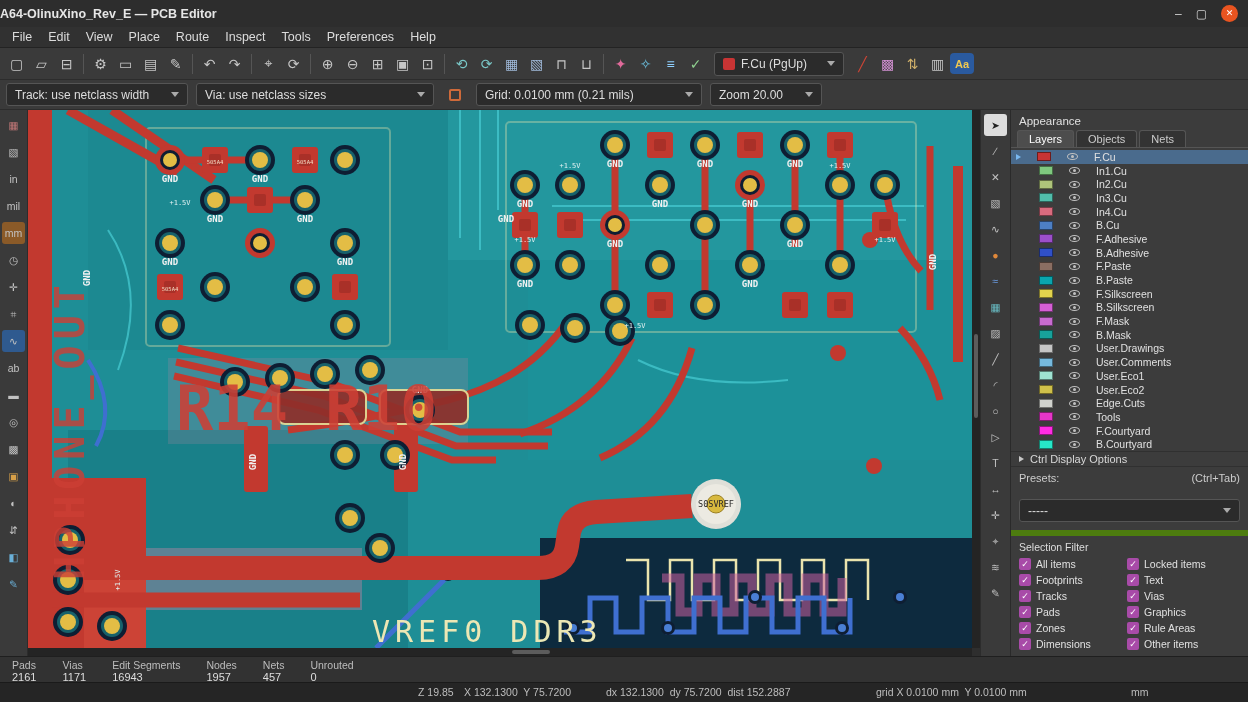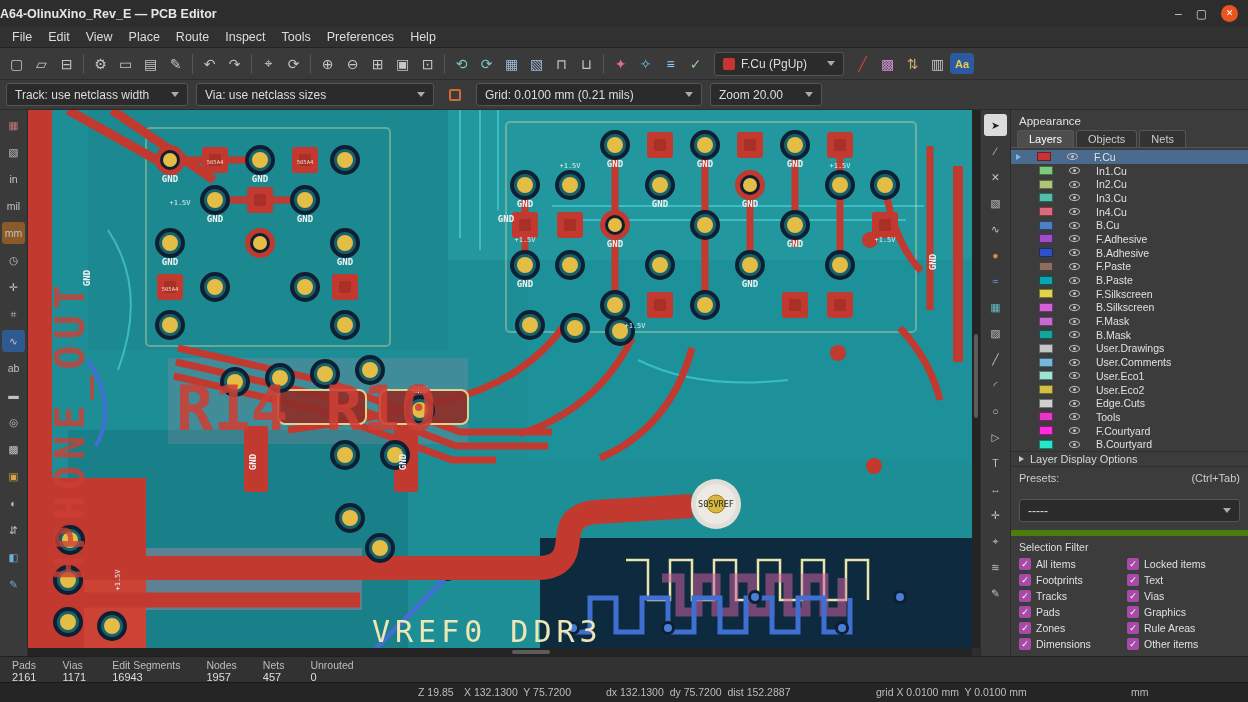--- a/index.html
+++ b/index.html
@@ -681,21 +681,21 @@
         <span class="sel-arrow"></span>
         <span class="swatch" style="background: rgb(38, 232, 200);"></span>
         <span class="eye">
           <span class="pupil"></span>
         </span>
         <span class="lname">B.Courtyard</span>
       </div>
     </div>
   <div class="ldo">
     <span class="tri"></span>
-    <span>Layer Display Options</span>
+    <span>Ctrl Display Options</span>
   </div>
   <div class="presets-row">
     <span>Presets:</span>
     <span>(Ctrl+Tab)</span>
   </div>
   <div class="combo presets">
     <span class="val">-----</span>
     <span class="carrot"></span>
   </div>
   <div class="sf-title">Selection Filter</div>

